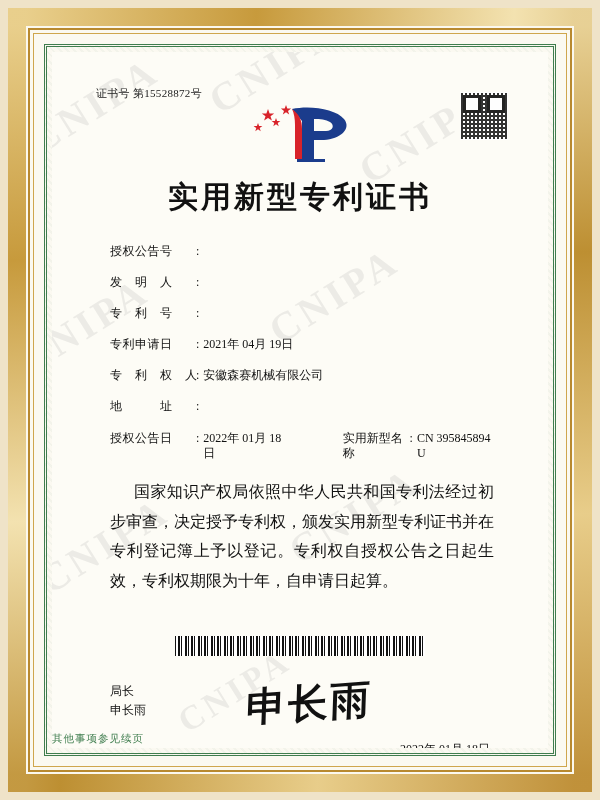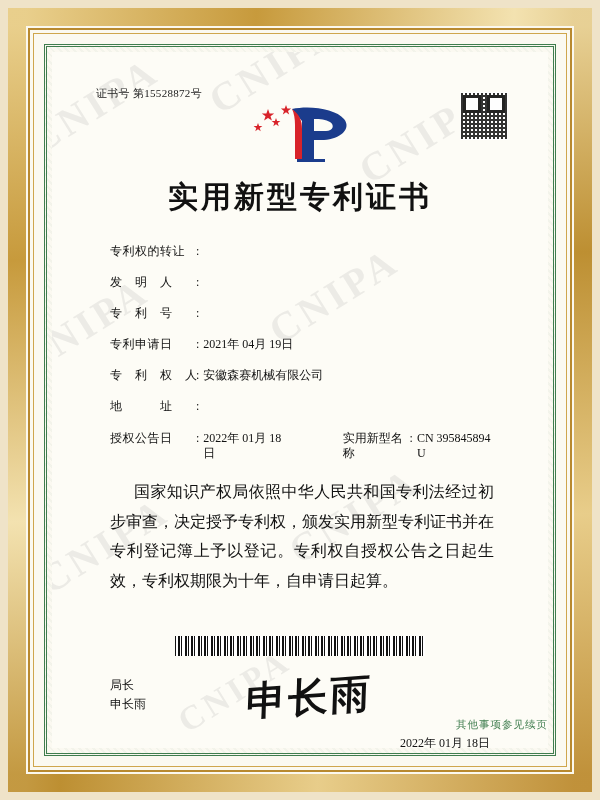--- a/index.html
+++ b/index.html
@@ -201,21 +201,21 @@
     background:
       repeating-linear-gradient(90deg,
         #111 0 1px, #fff 1px 3px,
         #111 3px 5px, #fff 5px 6px,
         #111 6px 7px, #fff 7px 10px,
         #111 10px 12px, #fff 12px 13px);
   }
 
   .sign-area {
     position: relative;
-    margin-top: 20px;
+    margin-top: 26px;
     padding: 0 10px 0 14px;
     height: 70px;
   }
   .sign-labels {
     font-size: 12px;
     line-height: 1.6;
     color: #111;
   }
   .signature {
     position: absolute;
@@ -232,22 +232,22 @@
     position: absolute;
     right: 14px;
     bottom: -6px;
     font-size: 12px;
     color: #111;
   }
 
   .footnote {
     position: absolute;
     left: 0; right: 0;
-    bottom: 16px;
-    text-align: right;
+    bottom: 2px;
+    text-align: left;
     font-size: 10.5px;
     color: #3f7d4e;
     letter-spacing: 1px;
   }
 </style>
 </head>
 <body>
 
 <div class="page">
   <div class="gold-band"></div>
@@ -289,21 +289,21 @@
           <path d="M52 6 C60 12 62 18 62 26 L62 56 L55 56 L55 22 C55 16 54 10 52 6 Z" fill="#d8232a"></path>
           <rect x="57" y="56" width="28" height="3" fill="#1b3c8c"></rect>
         </svg>
       </div>
 
       <div class="title">实用新型专利证书</div>
 
       <div class="fields">
 
         <div class="field">
-          <span class="f-label">专利权的转让</span>
+          <span class="f-label">授权公告号</span>
           <span class="f-colon">:</span>
         </div>
 
         <div class="field">
           <span class="f-label">发　明　人</span>
           <span class="f-colon">:</span>
         </div>
 
         <div class="field">
           <span class="f-label">专　利　号</span>

